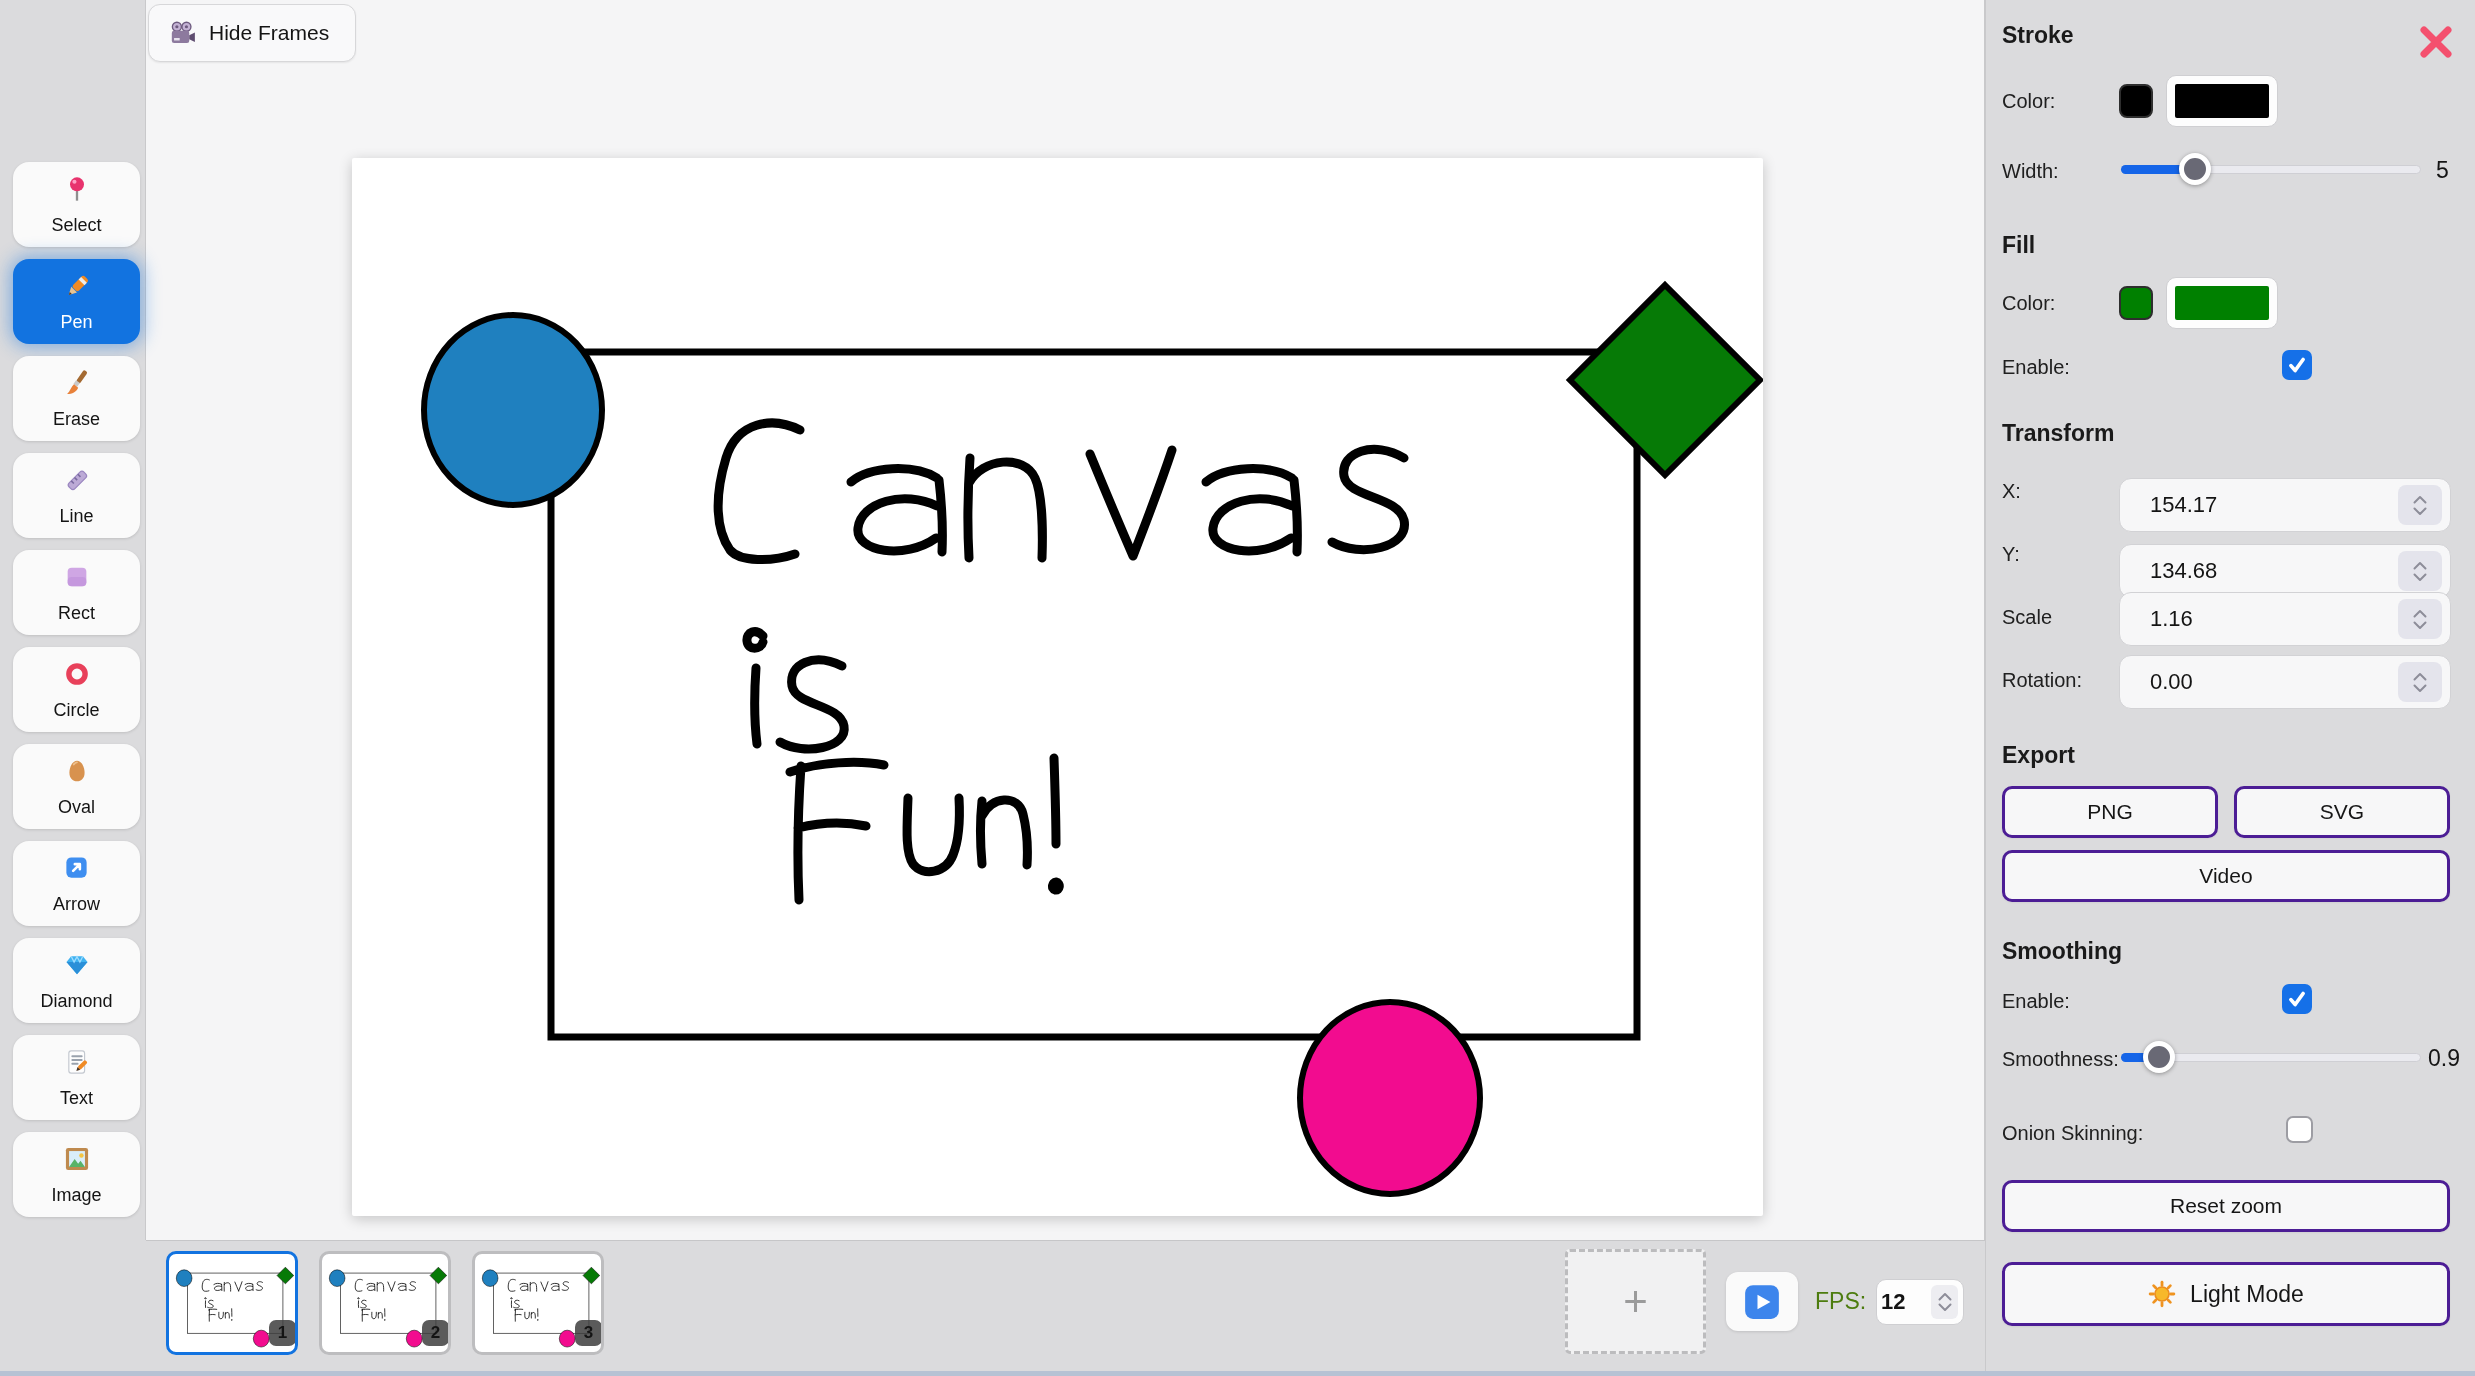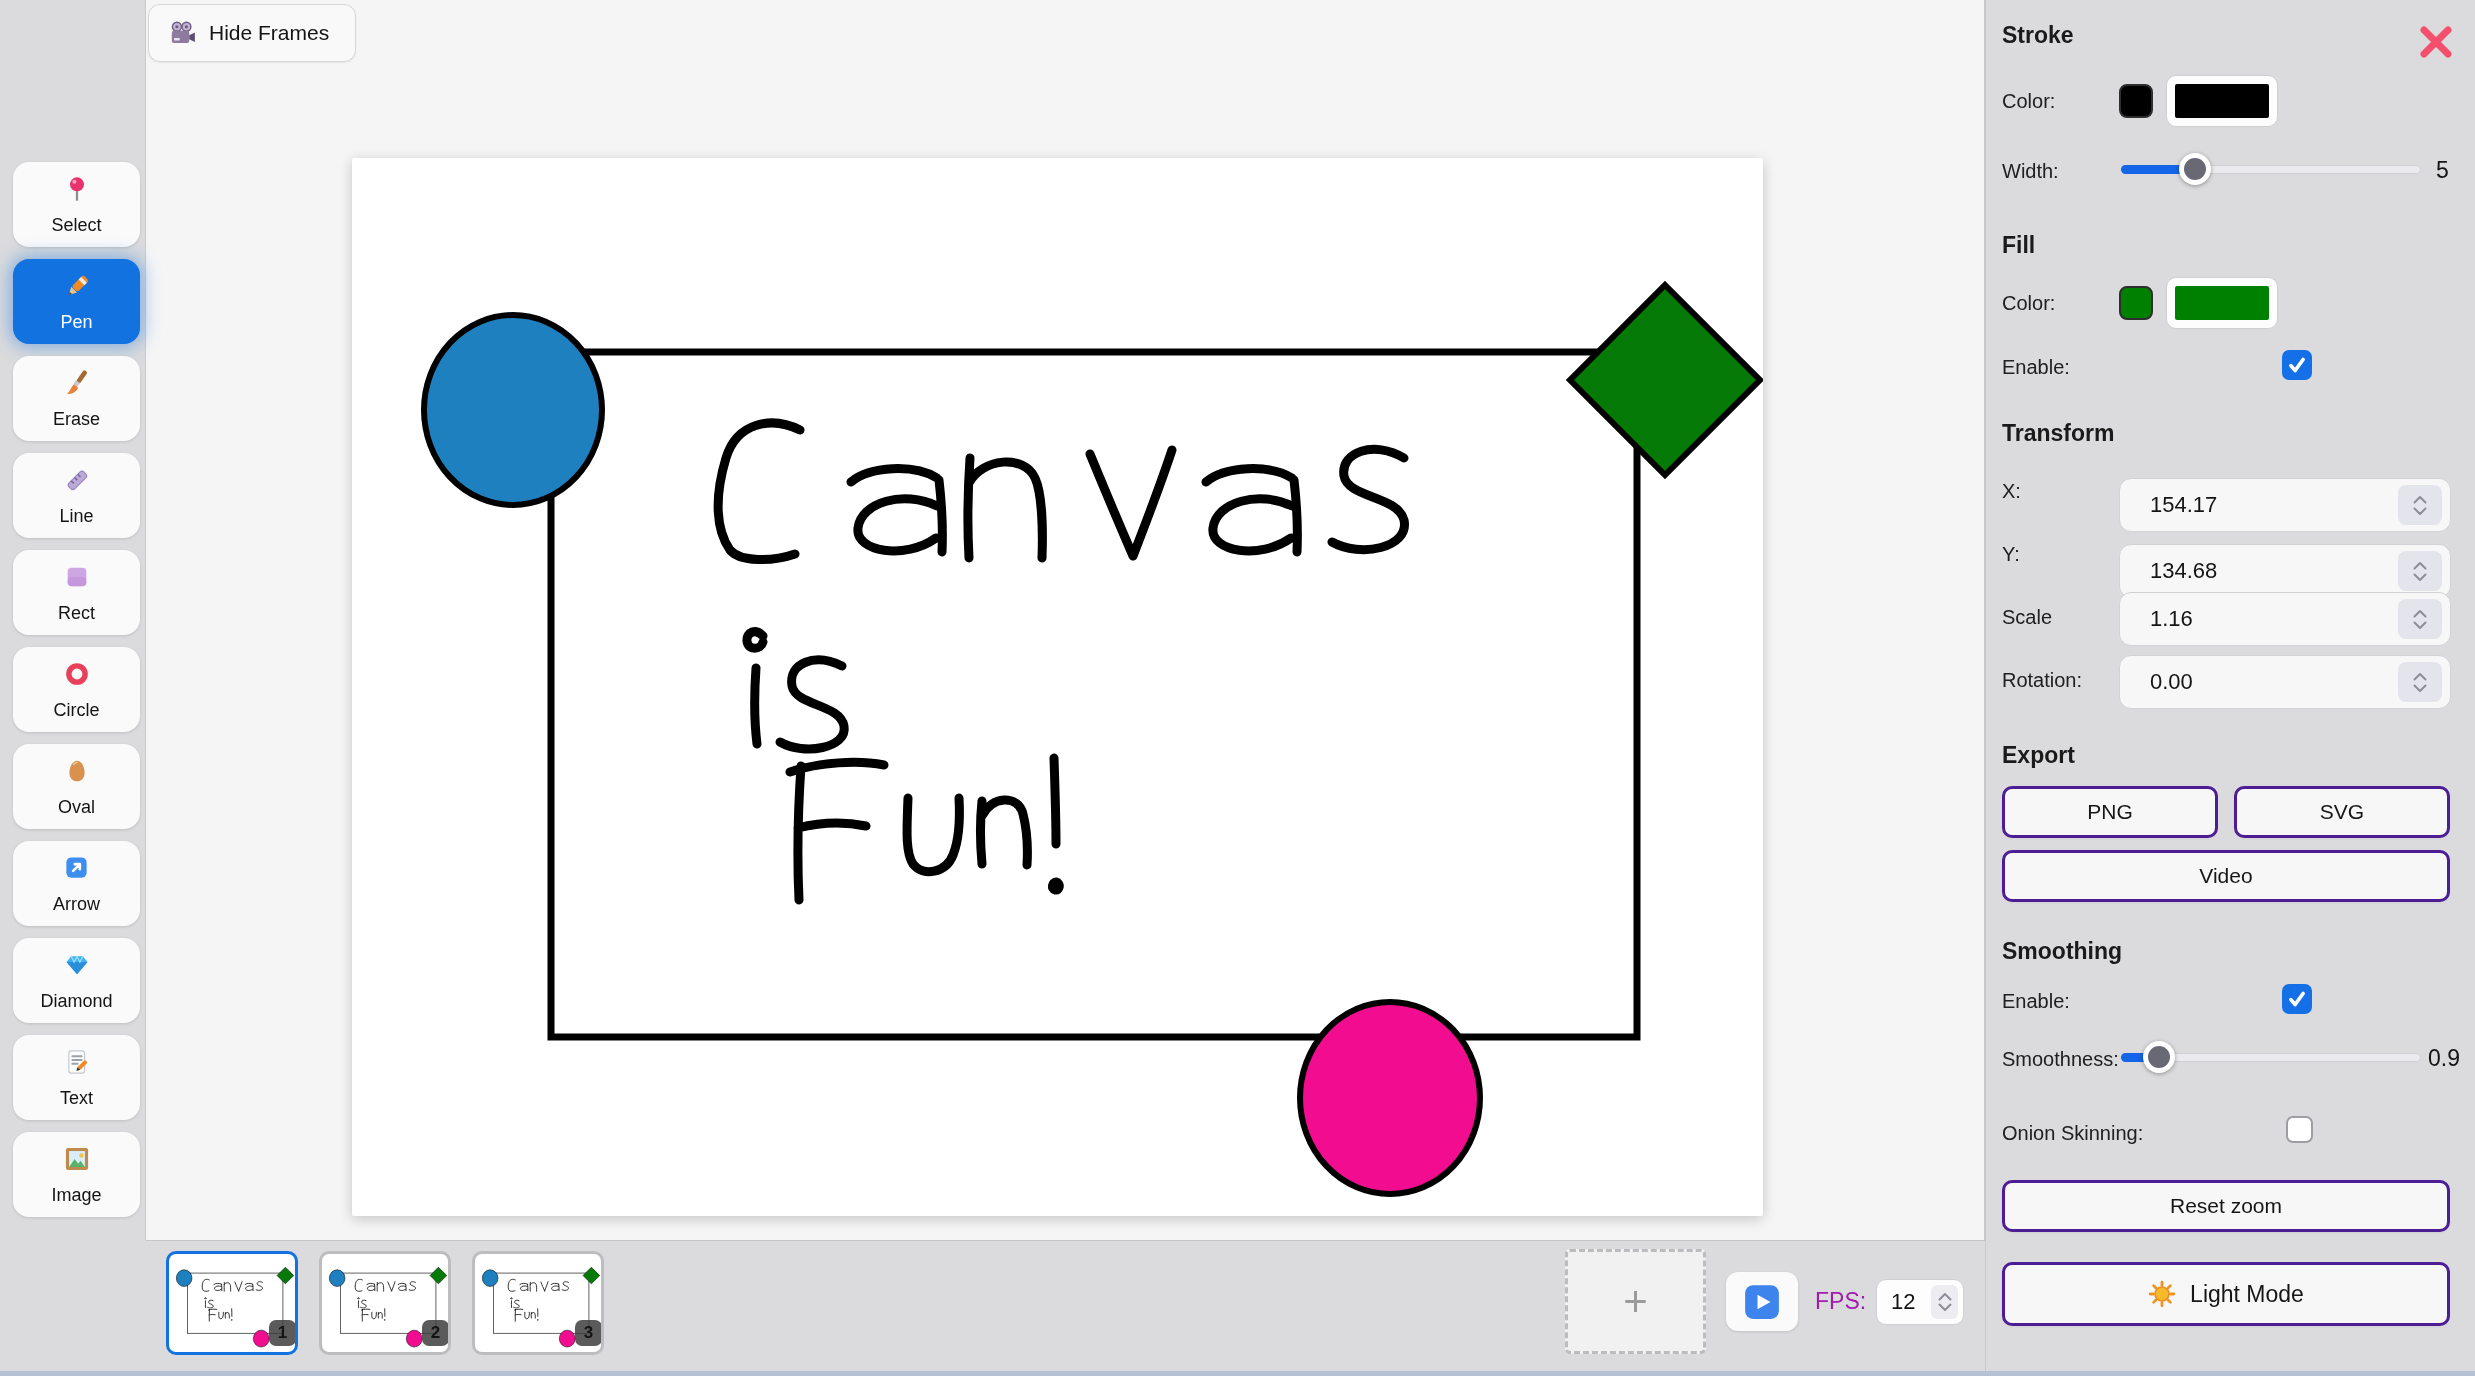--- a/index.html
+++ b/index.html
@@ -70,24 +70,24 @@
   .frame-thumb svg { display:block; width:124px; height:93px; margin:2px auto 0; }
   .frame-badge { position:absolute; right:-1px; bottom:6px; width:27px; height:26px;
     background:rgba(62,62,62,.85); border-radius:7px; display:flex; align-items:center;
     justify-content:center; font-size:17px; font-weight:bold; color:#141414; }
   .add-frame { position:absolute; left:1419px; top:8px; width:141px; height:105px;
     border:3px dashed #bcbcbe; border-radius:5px; background:#f1f1f2; display:flex;
     align-items:center; justify-content:center; font-size:42px; font-weight:300; color:#9b9b9b; cursor:pointer; }
   .play-btn { position:absolute; left:1580px; top:31px; width:72px; height:59px; background:#fafafa;
     border-radius:12px; box-shadow:0 1px 3px rgba(0,0,0,.12); display:flex; align-items:center;
     justify-content:center; cursor:pointer; }
-  .fps-label { position:absolute; left:1669px; top:47px; font-size:23px; color:#a21caf; }
+  .fps-label { position:absolute; left:1669px; top:47px; font-size:23px; color:#4d7c0f; }
   .fps-spinner { position:absolute; left:1730px; top:38px; width:88px; height:46px; background:#fdfdfd;
     border:1px solid #cfcfd2; border-radius:10px; display:flex; align-items:center; cursor:text; }
-  .fps-spinner .val { flex:1; padding-left:14px; font-size:22px; color:#141414; }
+  .fps-spinner .val { flex:1; padding-left:4px; font-size:22px; color:#141414;font-weight:bold; }
   .fps-spinner .spin { width:27px; height:34px; margin-right:5px; background:#ededf1; border-radius:6px; gap:2px; }
 
   .bottom-edge { position:absolute; left:0; bottom:0; width:2475px; height:5px; background:#b6c2d4; }
 </style>
 </head>
 <body>
 
 <div id="app">
 
   <div class="main-surface"></div>

